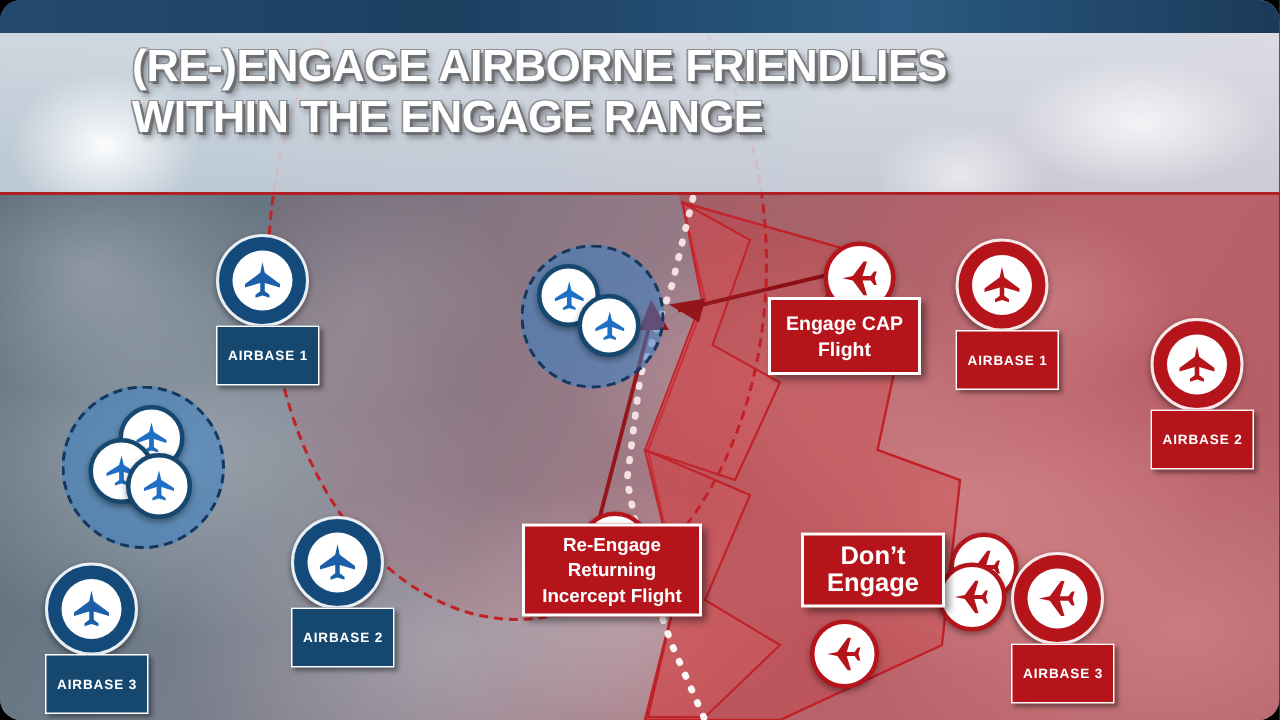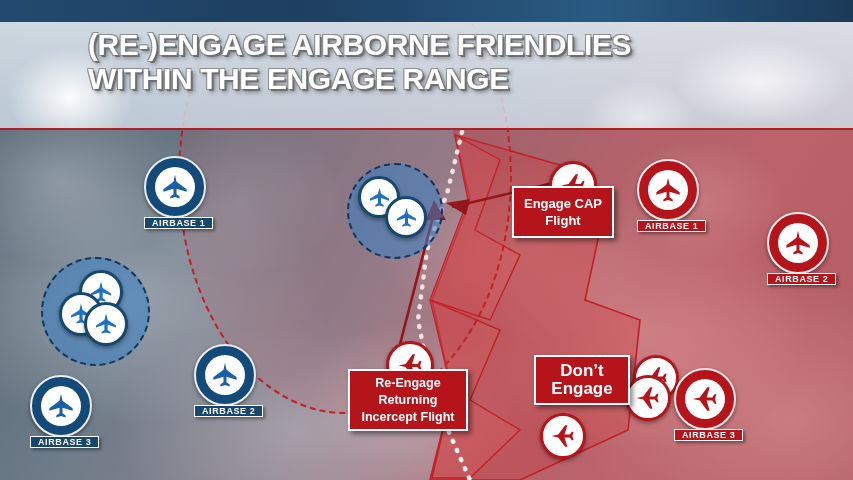--- a/index.html
+++ b/index.html
@@ -1,20 +1,21 @@
 <!DOCTYPE html>
 <html><head>
 <meta charset="utf-8">
 <style>
   html,body{margin:0;padding:0;background:#000;}
   body{font-family:"Liberation Sans",sans-serif;}
 
   #stage{
     position:relative;width:853px;height:480px;overflow:hidden;
     background:#5d6b78;
+    border-radius:14px;
   }
 
   
   .sky{position:absolute;inset:0;
     background:
       radial-gradient(ellipse 300px 180px at 120px 300px, rgba(255,255,255,.30), rgba(255,255,255,0) 70%),
       radial-gradient(ellipse 260px 150px at 300px 430px, rgba(255,255,255,.22), rgba(255,255,255,0) 72%),
       radial-gradient(ellipse 240px 170px at 640px 330px, rgba(255,228,228,.42), rgba(255,255,255,0) 70%),
       radial-gradient(ellipse 300px 200px at 790px 420px, rgba(255,235,235,.40), rgba(255,255,255,0) 72%),
       radial-gradient(ellipse 200px 130px at 520px 250px, rgba(255,220,220,.30), rgba(255,255,255,0) 70%),
@@ -59,37 +60,37 @@
 
   
   .box{position:absolute;background:#b5141b;border:2px solid #ffffff;
     color:#fff;font-weight:bold;text-align:center;
     box-shadow:3px 3px 5px rgba(0,0,0,.45);
     display:flex;align-items:center;justify-content:center;}
   .box span{display:block;white-space:pre-line;}
 
   #callout-engage-radius{left:158px;top:231px;width:216px;height:88px;
     font-size:12.5px;line-height:17px;}
-  #callout-engage-cap{left:512px;top:186px;width:98px;height:48px;
+  #callout-engage-cap{left:512px;top:198px;width:98px;height:48px;
     font-size:13px;line-height:17px;}
   #callout-dont-engage{left:534px;top:355px;width:92px;height:46px;
     font-size:17px;line-height:18px;}
-  #callout-reengage{left:348px;top:369px;width:116px;height:58px;
+  #callout-reengage{left:348px;top:349px;width:116px;height:58px;
     font-size:12.5px;line-height:17px;}
 
   
   .ab{position:absolute;}
   .ab .disc{width:58px;height:58px;border-radius:50%;
     display:flex;align-items:center;justify-content:center;
     box-shadow:0 2px 4px rgba(0,0,0,.45);}
   .ab.blue .disc{background:#144a7a;border:2px solid #e9eef3;}
   .ab.red  .disc{background:#b5141b;border:2px solid #f6e9ea;}
   .ab .inner{width:40px;height:40px;border-radius:50%;background:#fff;
     display:flex;align-items:center;justify-content:center;}
-  .ab .lbl{margin-top:3px;padding:0 7px;color:#fff;font-size:9px;
+  .ab .lbl{margin-top:3px;padding:14px 7px;color:#fff;font-size:9px;
     font-weight:bold;letter-spacing:.6px;white-space:nowrap;text-align:center;
     border:1.5px solid #fff;box-shadow:2px 2px 3px rgba(0,0,0,.4);}
   .ab.blue .lbl{background:#16476f;}
   .ab.red  .lbl{background:#b5141b;}
   .ab .lblwrap{display:flex;justify-content:center;margin-top:-4px;}
 
   
   .flt{position:absolute;border-radius:50%;background:#fff;
     display:flex;align-items:center;justify-content:center;
     box-shadow:0 2px 4px rgba(0,0,0,.4);}

